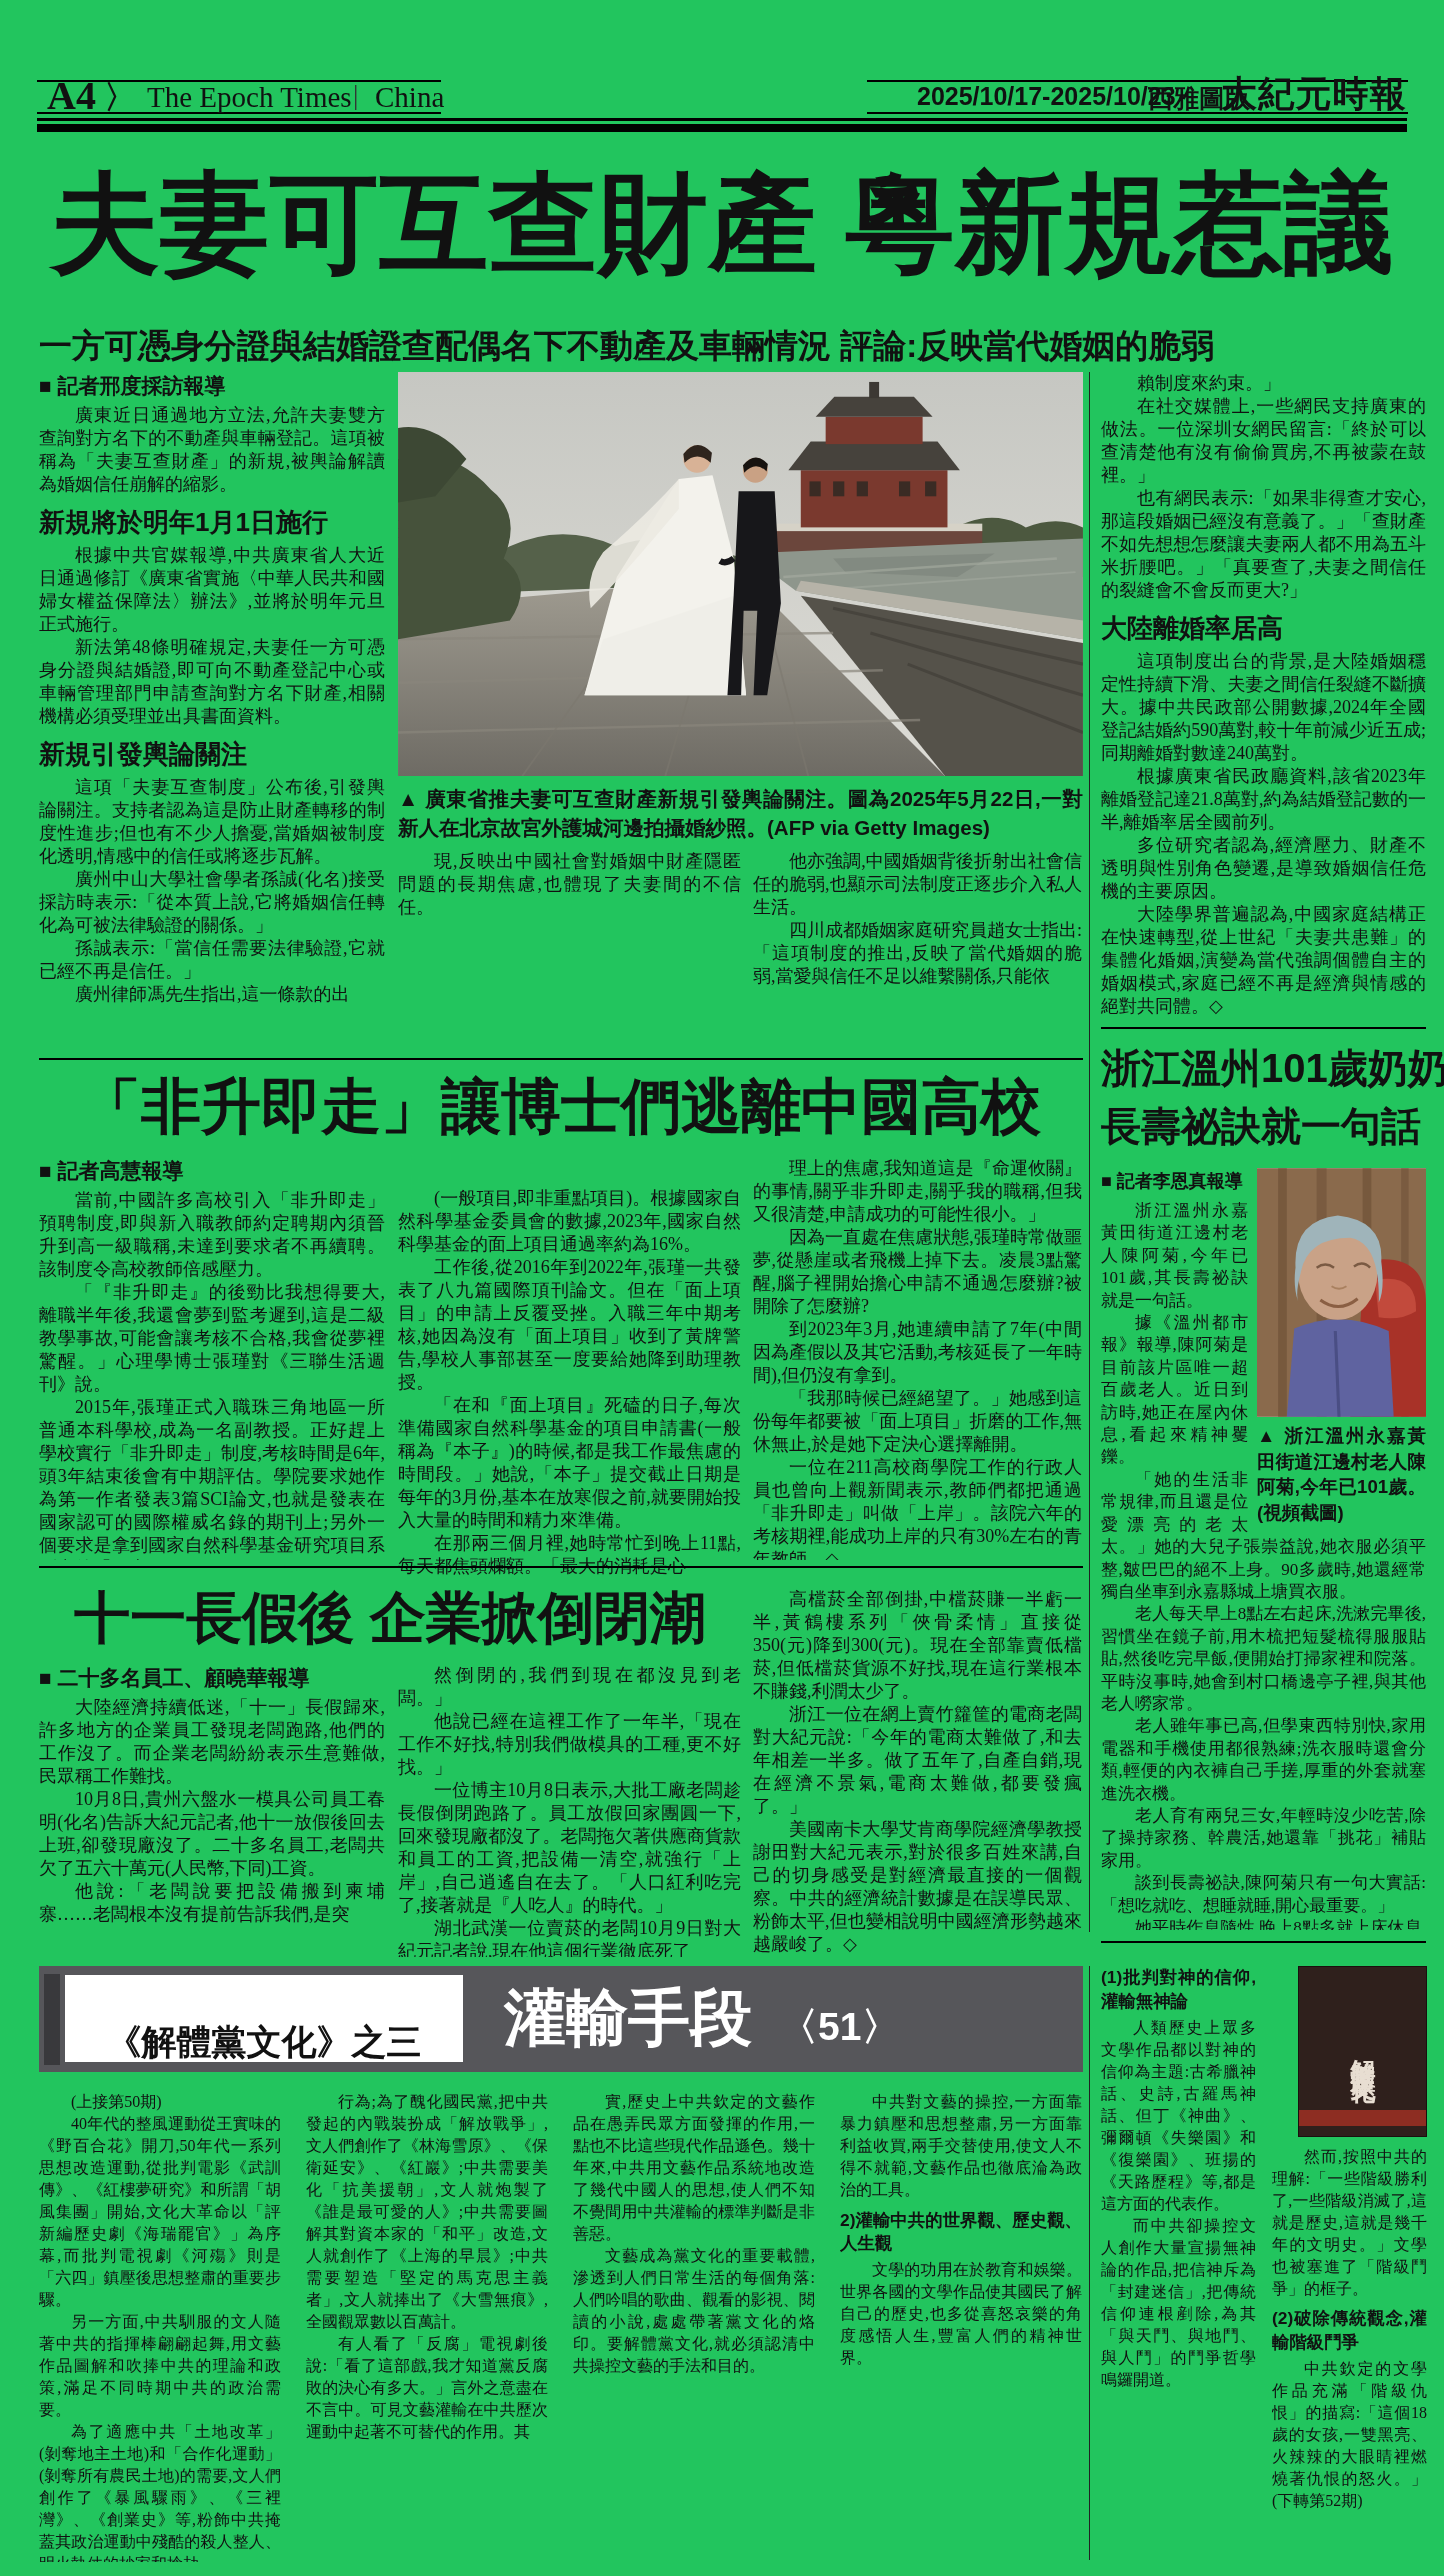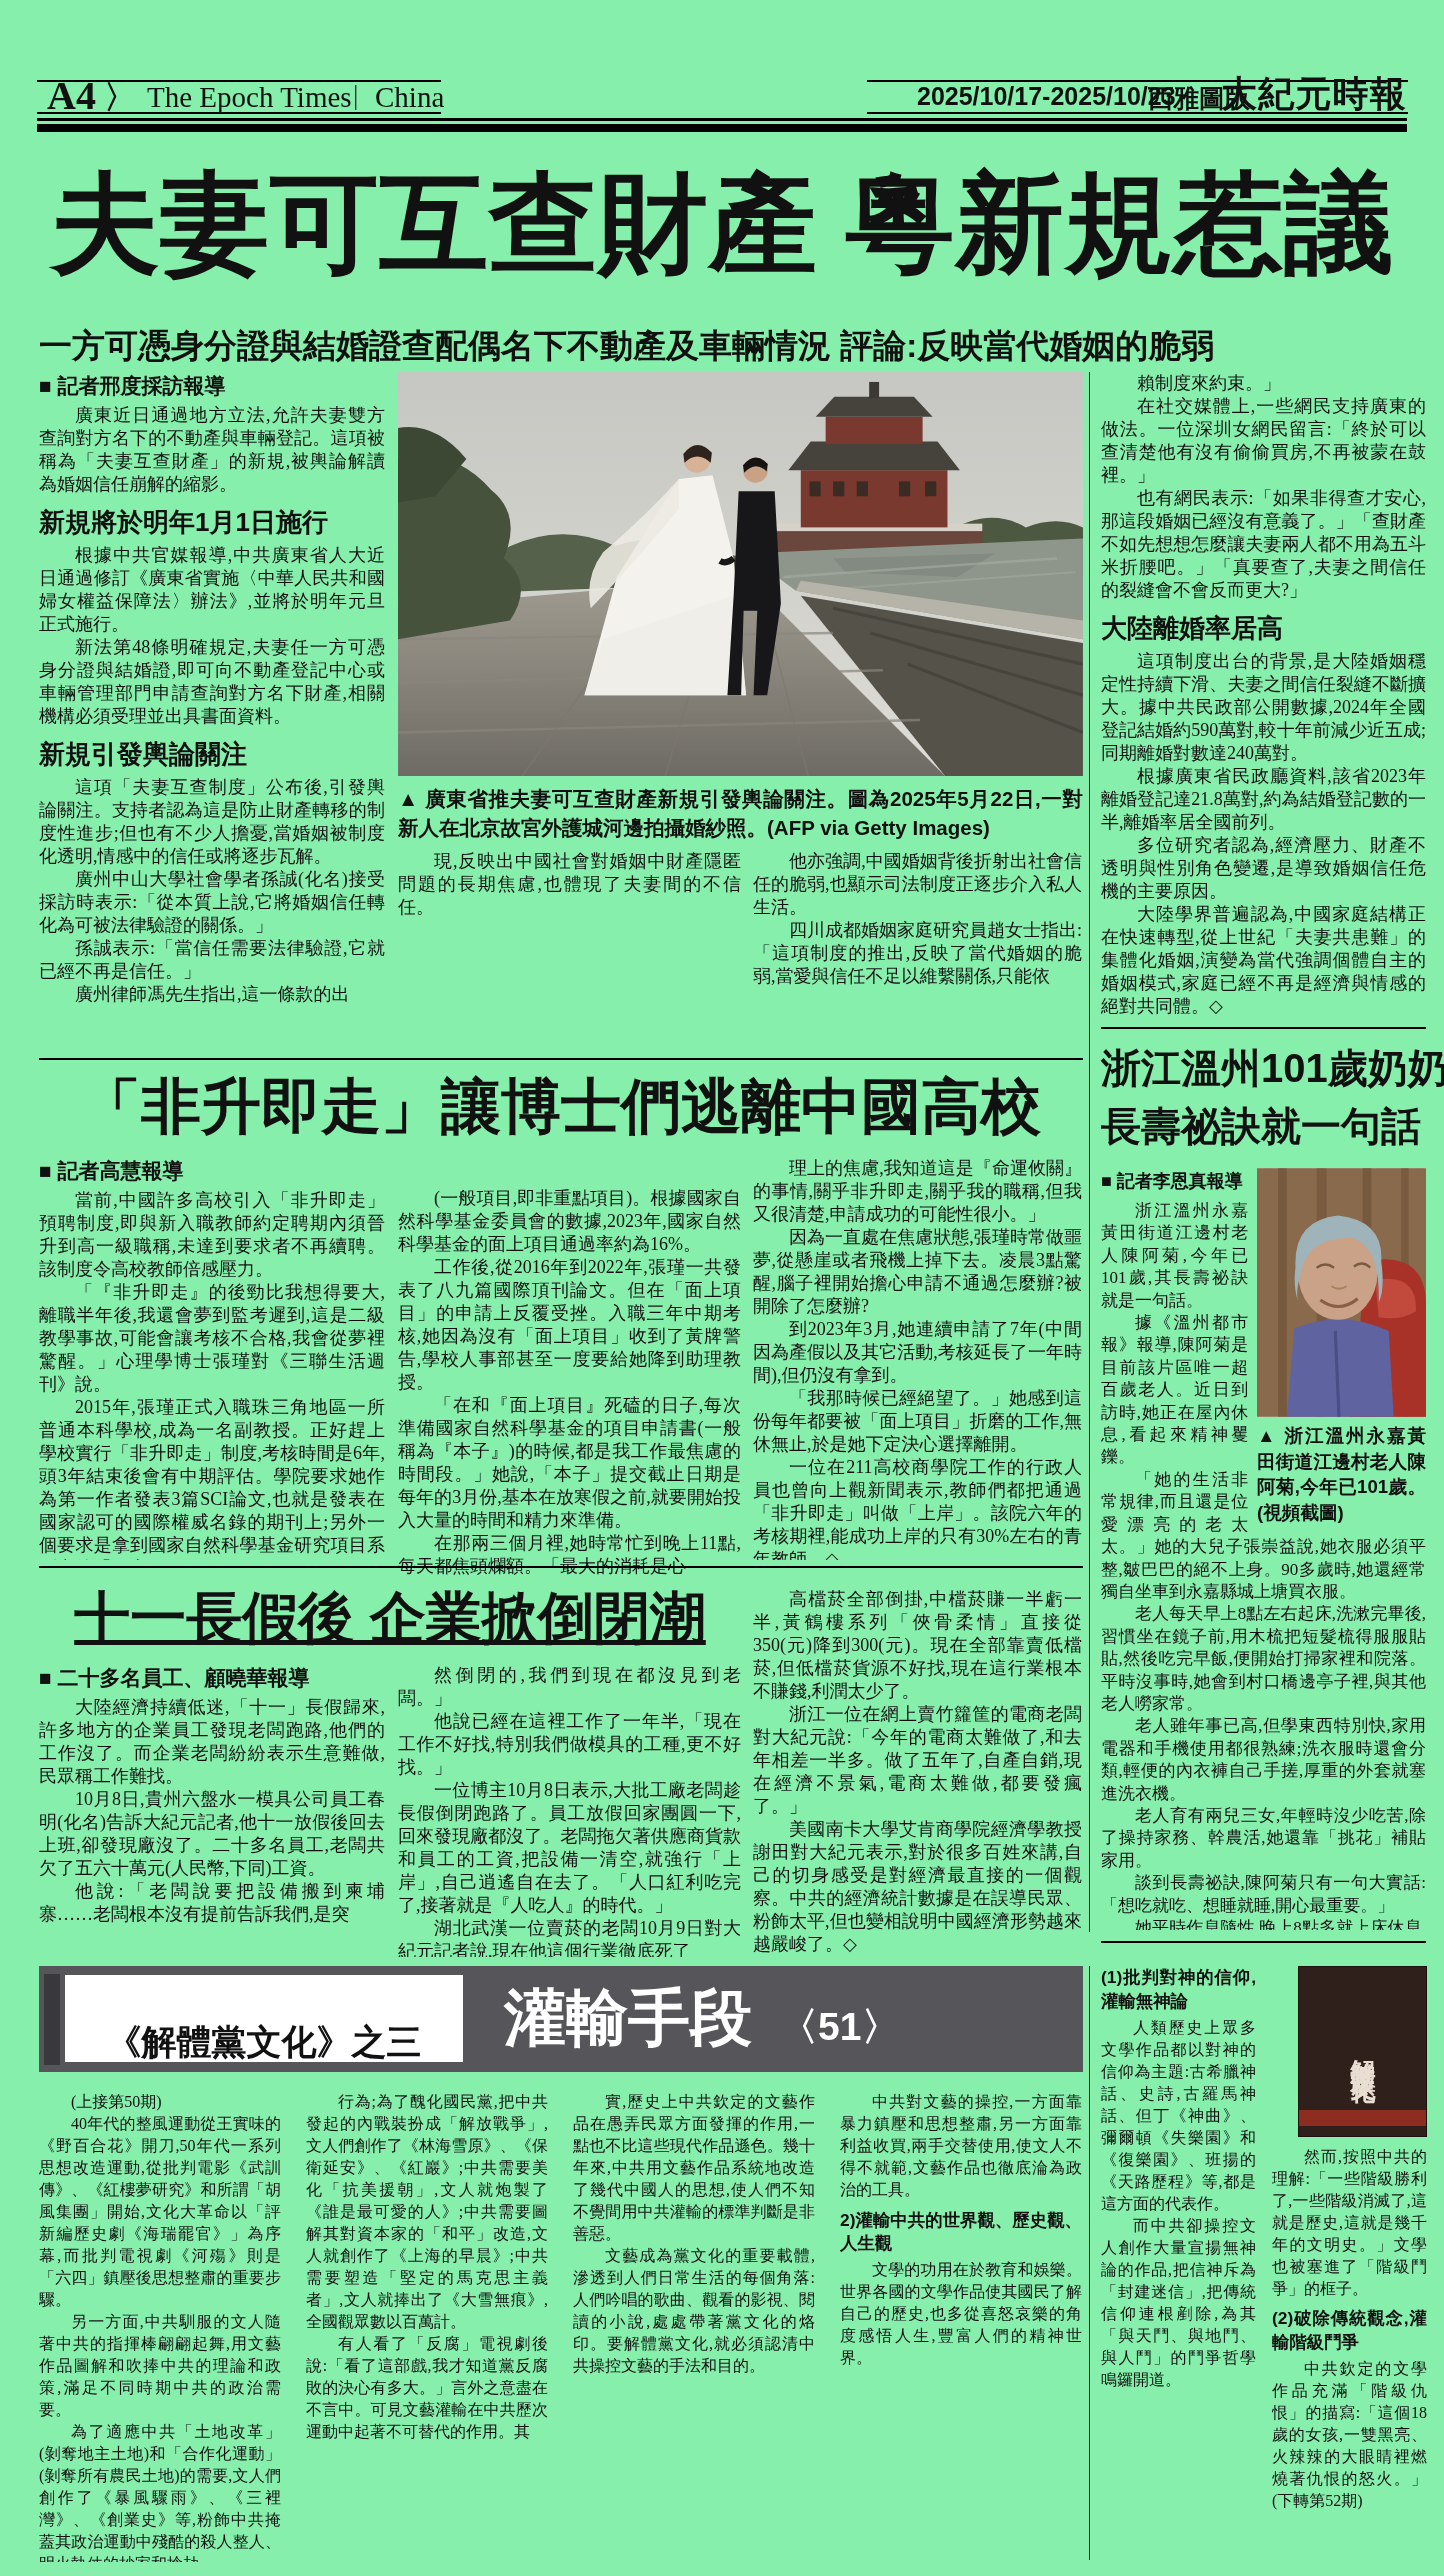--- a/index.html
+++ b/index.html
@@ -1,16 +1,16 @@
 <!DOCTYPE html>
 <html style="font-size:10px"><head>
 <meta charset="utf-8">
 <style>
   html,body{margin:0;padding:0;background:#e8e8e4;}
-  .page{position:relative;width:1445px;height:2576px;background:#86efac;color:#111;
+  .page{position:relative;width:1445px;height:2576px;background:#22c55e;color:#111;
         font-family:"Liberation Serif","DejaVu Serif",serif;overflow:hidden;}
   .abs{position:absolute;}
   .sans{font-family:"Liberation Sans","DejaVu Sans",sans-serif;}
 
   
   .rule{background:#000;}
   .hdr-txt{white-space:nowrap;}
   .page-no{font-size:40px;font-weight:900;}
   .chev{font-size:32px;font-weight:900;}
   .brand{font-size:29px;}
@@ -263,21 +263,21 @@
     <div>
         <p class="para">理上的焦慮,我知道這是『命運攸關』的事情,關乎非升即走,關乎我的職稱,但我又很清楚,申請成功的可能性很小。」</p>
         <p class="para">因為一直處在焦慮狀態,張瑾時常做噩夢,從懸崖或者飛機上掉下去。凌晨3點驚醒,腦子裡開始擔心申請不通過怎麼辦?被開除了怎麼辦?</p>
         <p class="para">到2023年3月,她連續申請了7年(中間因為產假以及其它活動,考核延長了一年時間),但仍沒有拿到。</p>
         <p class="para">「我那時候已經絕望了。」她感到這份每年都要被「面上項目」折磨的工作,無休無止,於是她下定決心選擇離開。</p>
         <p class="para">一位在211高校商學院工作的行政人員也曾向上觀新聞表示,教師們都把通過「非升即走」叫做「上岸」。該院六年的考核期裡,能成功上岸的只有30%左右的青年教師。◇</p>
       </div>
   </div>
 
   <div class="hline" style="left:39px;top:1566px;width:1044px;"></div>
-  <div class="abs h3-style sans" style="left:39px;top:1581px;width:702px;text-decoration:underline;">十一長假後 企業掀倒閉潮</div>
+  <div class="abs h3-style sans" style="left:39px;top:1581px;width:702px;">十一長假後 企業掀倒閉潮</div>
 
   <div class="col" style="left:39px;top:1664px;width:346px;height:293px;">
     <div class="byline">■ 二十多名員工、顧曉華報導</div>
     <div>
         <p class="para">大陸經濟持續低迷,「十一」長假歸來,許多地方的企業員工發現老闆跑路,他們的工作沒了。而企業老闆紛紛表示生意難做,民眾稱工作難找。</p>
         <p class="para">10月8日,貴州六盤水一模具公司員工春明(化名)告訴大紀元記者,他十一放假後回去上班,卻發現廠沒了。二十多名員工,老闆共欠了五六十萬元(人民幣,下同)工資。</p>
         <p class="para">他說:「老闆說要把設備搬到柬埔寨……老闆根本沒有提前告訴我們,是突</p>
       </div>
   </div>
   <div class="col" style="left:398px;top:1664px;width:343px;height:293px;">

